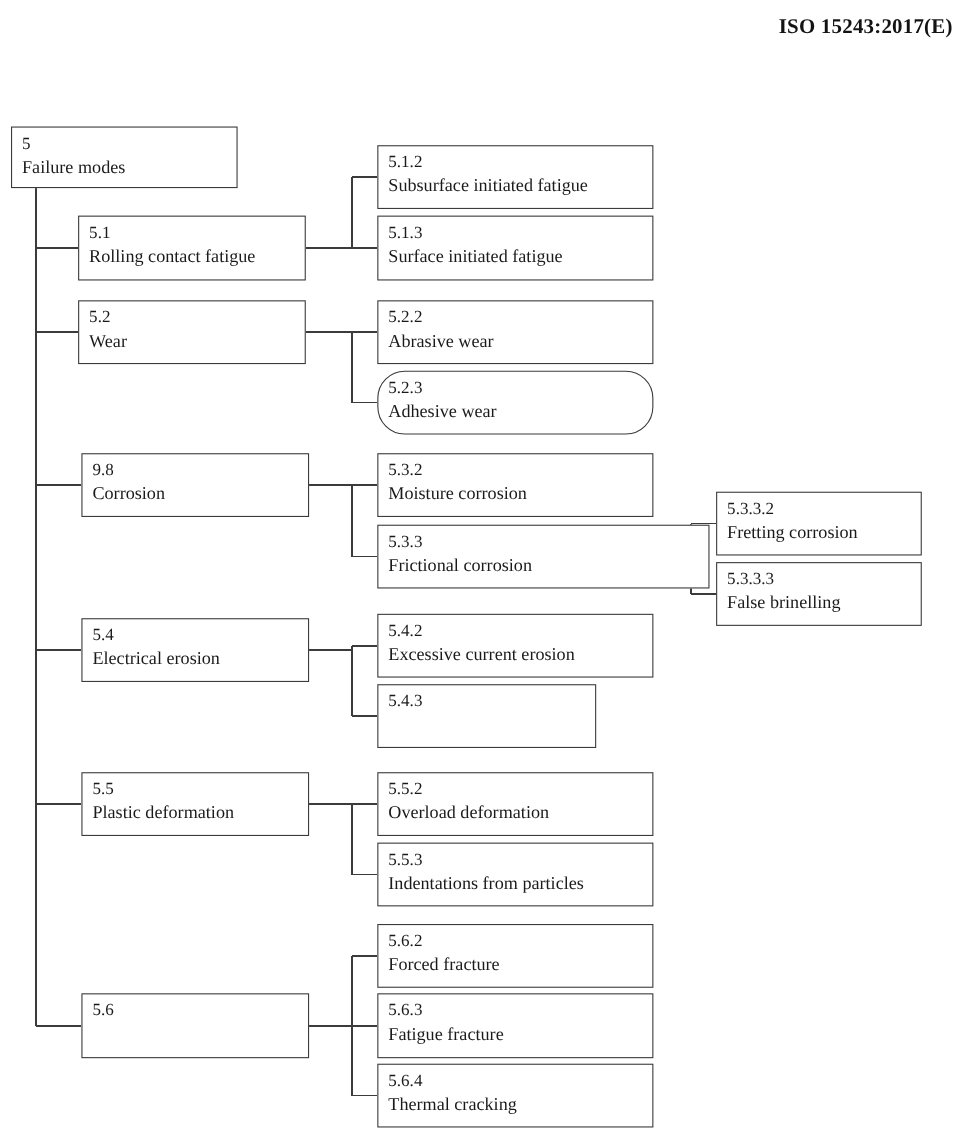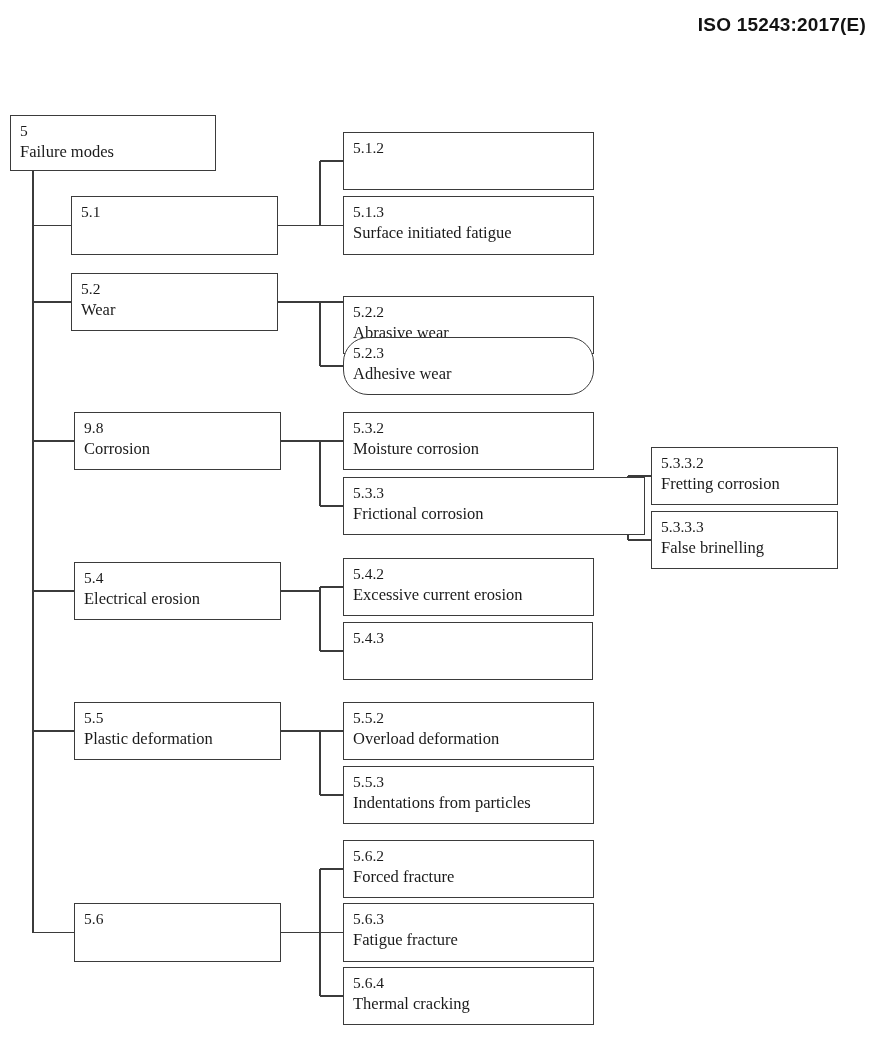--- a/index.html
+++ b/index.html
@@ -22,21 +22,21 @@
     left: 0;
     top: 0;
     width: 880px;
     height: 1039px;
   }
 
   .doc-header {
     position: absolute;
     right: 14px;
     top: 14px;
-    font-family: Liberation Sans, sans-serif;
+    font-family: Liberation Serif, serif;
     font-weight: bold;
     font-size: 19px;
     letter-spacing: 0.2px;
     color: #131313;
     white-space: nowrap;
   }
 
   #connectors {
     position: absolute;
     left: 0;
@@ -118,33 +118,35 @@
       <line x1="320" y1="996" x2="343" y2="996" stroke="#3b3b3b" stroke-width="1.6" shape-rendering="crispEdges"></line>
     </svg>
 
   <div id="nodes">
       <div class="node level-1" style="left: 10px; top: 115px; width: 206px; height: 56px;">
         <span class="num">5</span>
         <span class="label">Failure modes</span>
       </div>
       <div class="node level-2" style="left: 71px; top: 196px; width: 207px; height: 59px;">
         <span class="num">5.1</span>
+        <span class="label">Rolling contact fatigue</span>
       </div>
       <div class="node level-3" style="left: 343px; top: 132px; width: 251px; height: 58px;">
         <span class="num">5.1.2</span>
+        <span class="label">Subsurface initiated fatigue</span>
       </div>
       <div class="node level-3" style="left: 343px; top: 196px; width: 251px; height: 59px;">
         <span class="num">5.1.3</span>
         <span class="label">Surface initiated fatigue</span>
       </div>
       <div class="node level-2" style="left: 71px; top: 273px; width: 207px; height: 58px;">
         <span class="num">5.2</span>
         <span class="label">Wear</span>
       </div>
-      <div class="node level-3" style="left: 343px; top: 273px; width: 251px; height: 58px; margin-top: 23px;">
+      <div class="node level-3" style="left: 343px; top: 273px; width: 251px; height: 58px;">
         <span class="num">5.2.2</span>
         <span class="label">Abrasive wear</span>
       </div>
       <div class="node level-3" style="left: 343px; top: 337px; width: 251px; height: 58px; border-radius: 25px;">
         <span class="num">5.2.3</span>
         <span class="label">Adhesive wear</span>
       </div>
       <div class="node level-2" style="left: 74px; top: 412px; width: 207px; height: 58px;">
         <span class="num">9.8</span>
         <span class="label">Corrosion</span>
@@ -166,21 +168,21 @@
         <span class="label">False brinelling</span>
       </div>
       <div class="node level-2" style="left: 74px; top: 562px; width: 207px; height: 58px;">
         <span class="num">5.4</span>
         <span class="label">Electrical erosion</span>
       </div>
       <div class="node level-3" style="left: 343px; top: 558px; width: 251px; height: 58px;">
         <span class="num">5.4.2</span>
         <span class="label">Excessive current erosion</span>
       </div>
-      <div class="node level-3" style="left: 343px; top: 622px; width: 250px; height: 58px;">
+      <div class="node level-3" style="left: 343px; top: 622px; width: 199px; height: 58px;">
         <span class="num">5.4.3</span>
       </div>
       <div class="node level-2" style="left: 74px; top: 702px; width: 207px; height: 58px;">
         <span class="num">5.5</span>
         <span class="label">Plastic deformation</span>
       </div>
       <div class="node level-3" style="left: 343px; top: 702px; width: 251px; height: 58px;">
         <span class="num">5.5.2</span>
         <span class="label">Overload deformation</span>
       </div>

